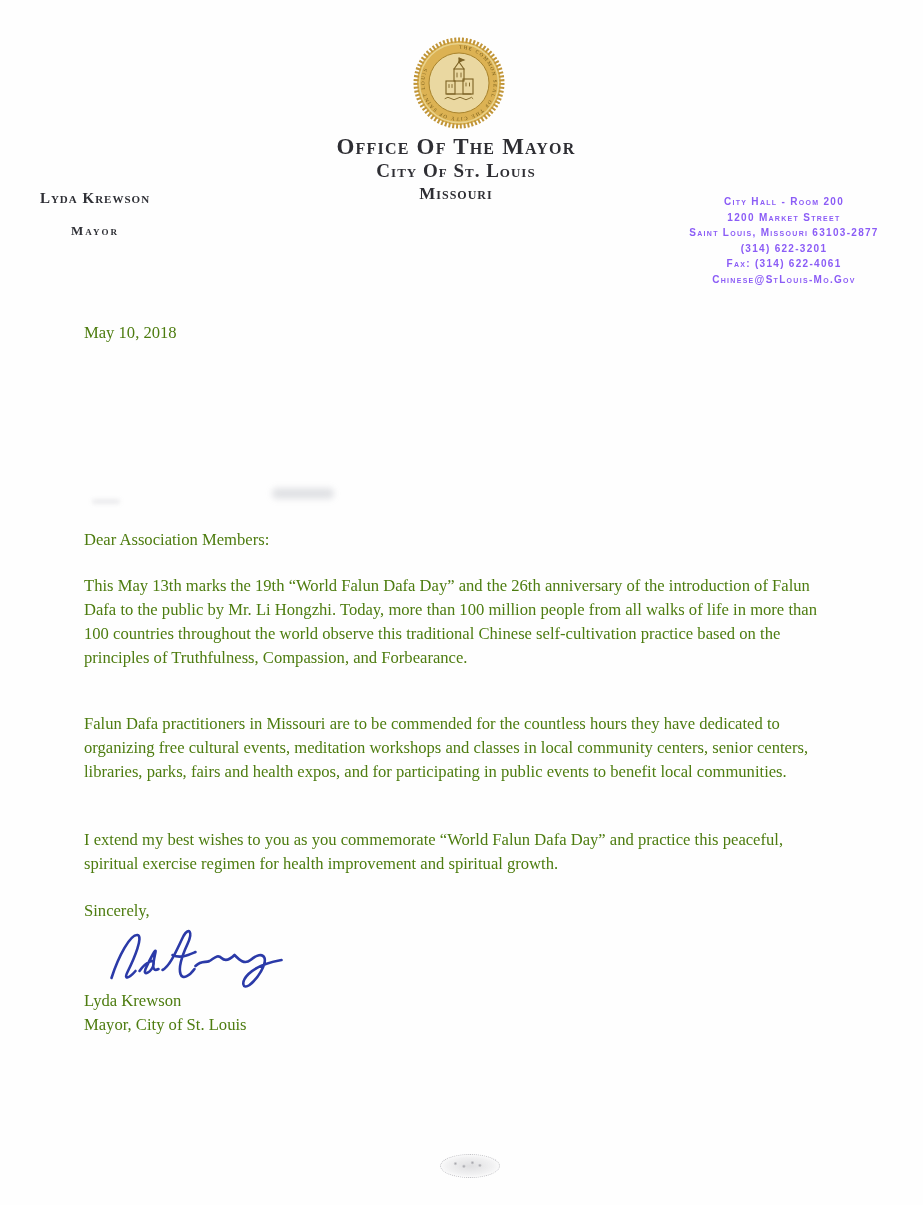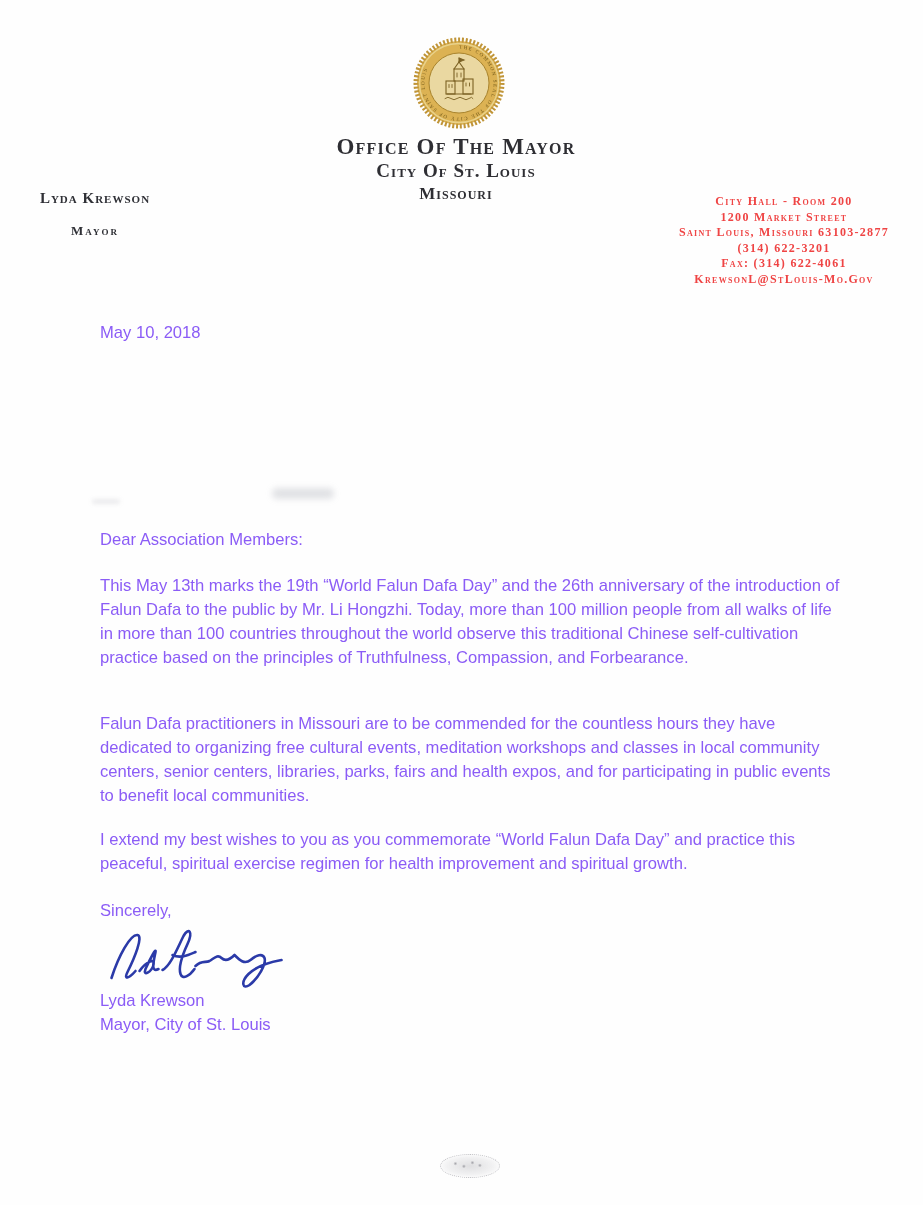--- a/index.html
+++ b/index.html
@@ -39,35 +39,36 @@
     font-variant: small-caps;
     font-weight: 700;
     color: #2f3036;
   }
   .official-name  { font-size: 15px; letter-spacing: 1px; }
   .official-title { font-size: 13px; letter-spacing: 2px; margin-top: 16px; }
   .contact-block {
     position: absolute;
     left: 646px; top: 194px; width: 276px;
     text-align: center;
-    font-family: Liberation Serif, serif;
+    font-family: Liberation Sans, sans-serif;
     font-variant: small-caps;
     font-weight: 700;
-    font-size: 12px;
+    font-size: 10px;
     line-height: 15.6px;
     letter-spacing: 1.3px;
-    color: #ef4444;
+    color: #8b5cf6;
   }
   
   .body-text {
     position: absolute;
-    left: 100px; width: 740px;
+    left: 84px; width: 740px;
     font-size: 16.6px;
     line-height: 24px;
-    color: #8b5cf6;
+    color: #4d7c0f;
+    font-family: Liberation Serif, serif;
   }
   .date-line      { top: 321px; }
   .recipient-line { top: 436px; }
   .salutation     { top: 528px; }
   .para-1         { top: 574px; }
   .para-2         { top: 712px; }
   .para-3         { top: 828px; }
   .closing        { top: 899px; }
   .signer-name    { top: 989px; }
   .signer-title   { top: 1013px; }
@@ -156,21 +157,21 @@
     <div class="official-name">Lyda Krewson</div>
     <div class="official-title">Mayor</div>
   </div>
 
   <div class="contact-block">
     <div>City Hall - Room 200</div>
     <div>1200 Market Street</div>
     <div>Saint Louis, Missouri 63103-2877</div>
     <div>(314) 622-3201</div>
     <div>Fax: (314) 622-4061</div>
-    <div>KrewsonL@StLouis-Mo.Gov</div>
+    <div>Chinese@StLouis-Mo.Gov</div>
   </div>
 
   <div class="body-text date-line">May 10, 2018</div>
 
   <div class="redaction-smudge"></div>
   <div class="redaction-smudge-2"></div>
 
   <div class="body-text salutation">Dear Association Members:</div>
   <p class="body-text para-1" style="margin:0">This May 13th marks the 19th “World Falun Dafa Day” and the 26th anniversary of the introduction of Falun Dafa to the public by Mr. Li Hongzhi.  Today, more than 100 million people from all walks of life in more than 100 countries throughout the world observe this traditional Chinese self-cultivation practice based on the principles of Truthfulness, Compassion, and Forbearance.</p>
   <p class="body-text para-2" style="margin:0">Falun Dafa practitioners in Missouri are to be commended for the countless hours they have dedicated to organizing free cultural events, meditation workshops and classes in local community centers, senior centers, libraries, parks, fairs and health expos, and for participating in public events to benefit local communities.</p>

